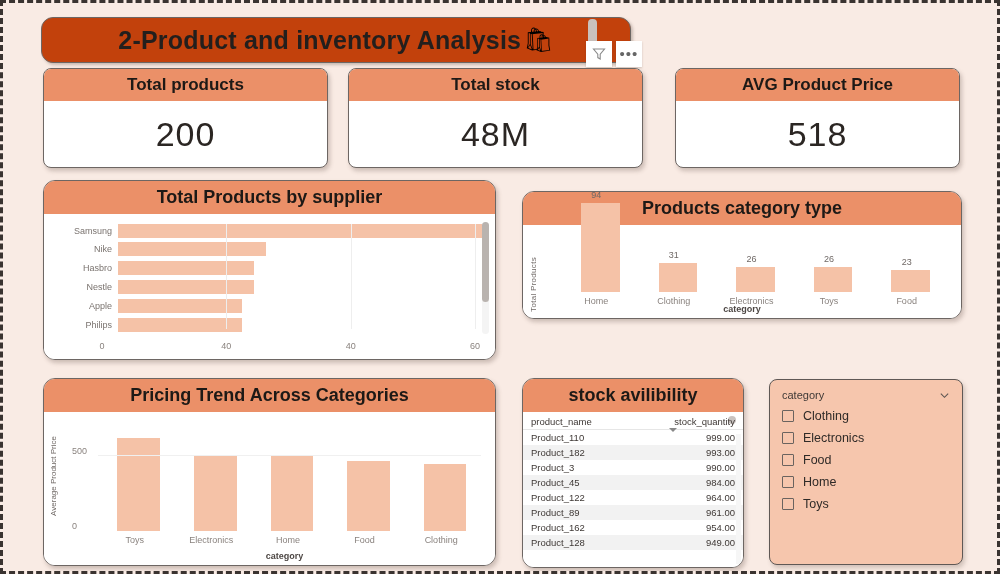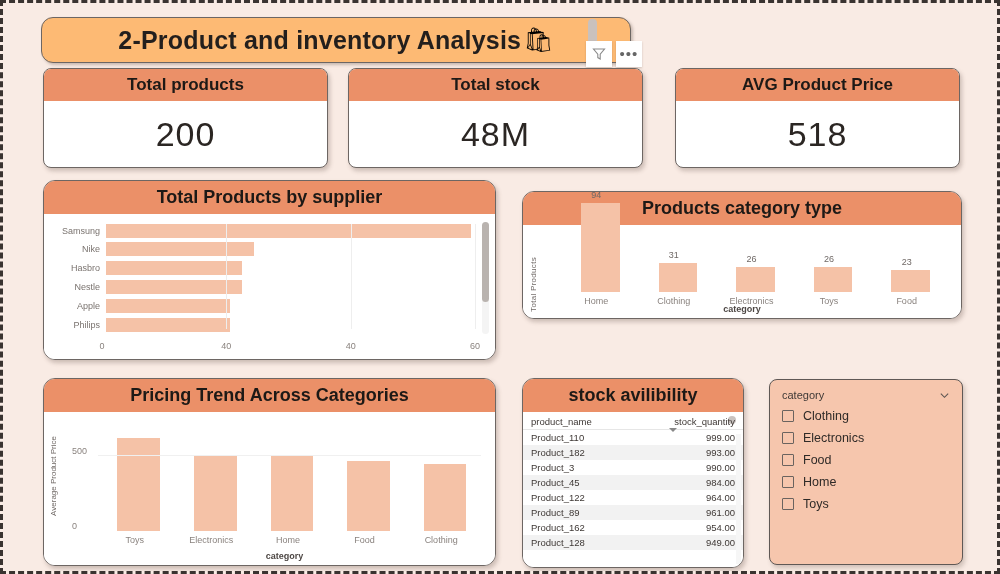--- a/index.html
+++ b/index.html
@@ -14,21 +14,21 @@
     width: 1000px; height: 574px;
     background: #f9ebe4;
     border: 3px dashed #3a3330;
     overflow: hidden;
   }
 
   
   #title-banner {
     position: absolute; left: 38px; top: 14px;
     width: 590px; height: 46px;
-    background: #fdba74;
+    background: #c2410c;
     border: 1px solid #6d6663;
     border-radius: 12px;
     display: flex; align-items: center; justify-content: center;
     box-shadow: 2px 2px 3px rgba(90,70,60,.30);
   }
   #title-text {
     font-size: 25px; font-weight: bold; color: #231f1d;
     letter-spacing: .2px; white-space: nowrap;
   }
   #title-emoji { font-size: 24px; margin-left: 2px; line-height: 1; }
@@ -83,21 +83,21 @@
   .panel-head {
     height: 33px; background: #eb9068;
     display: flex; align-items: center; justify-content: center;
     font-size: 18px; font-weight: bold; color: #1d1916;
   }
   .panel-body { position: relative; width: 100%; height: calc(100% - 33px); background:#fff; }
 
   
   #supplier-panel { left: 40px; top: 177px; width: 453px; height: 180px; }
   .hbar-row {
-    position: absolute; left: 4px; height: 14px;
+    position: absolute; left: 16px; height: 14px;
     display: flex; align-items: center;
   }
   .hbar-label {
     position: absolute; right: 100%; margin-right: 6px;
     font-size: 9px; color: #7a736f; white-space: nowrap;
   }
   .hbar-fill { height: 14px; background: #f5c2a7; }
   #supplier-axis {
     position: absolute; left: 0; bottom: 6px; width: 100%; height: 12px;
   }

